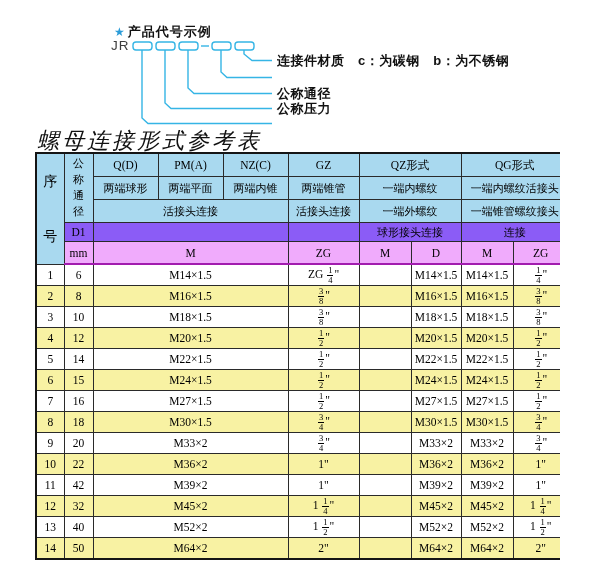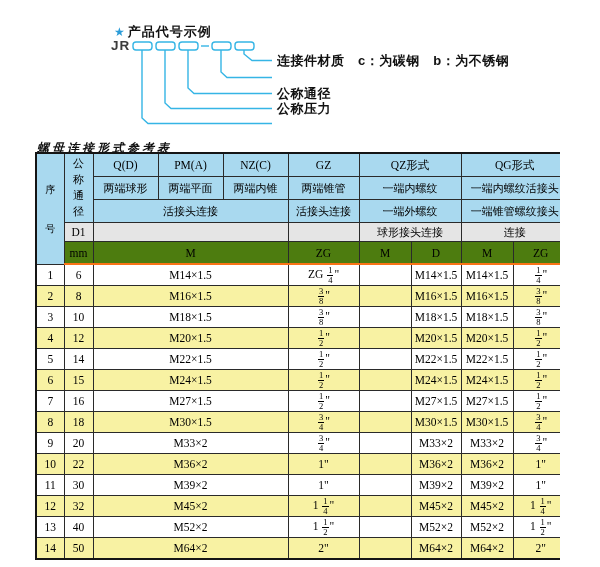--- a/index.html
+++ b/index.html
@@ -4,44 +4,44 @@
 <style>
   html,body{margin:0;padding:0;background:#ffffff;}
   .page{position:relative;width:560px;height:567px;background:#ffffff;overflow:hidden;
         font-family:"Liberation Sans","DejaVu Sans",sans-serif;color:#111;}
 
   
   .diagram{position:absolute;left:0;top:0;width:600px;height:152px;}
   .diag-svg{position:absolute;left:0;top:0;width:600px;height:152px;}
   .diag-title{position:absolute;left:114px;top:23px;font-size:13px;font-weight:bold;letter-spacing:1px;}
   .diag-title .star{color:#2b9cd8;margin-right:2px;font-size:12px;}
-  .jr-prefix{position:absolute;left:111px;top:38px;font-size:13.5px;font-weight:bold;color:#3c3c3c;letter-spacing:1px;}
+  .jr-prefix{position:absolute;left:111px;top:38px;font-size:13.5px;font-weight:normal;color:#3c3c3c;letter-spacing:1px;}
   .callout{position:absolute;left:277px;height:15px;line-height:15px;font-size:13px;font-weight:bold;
            letter-spacing:0.5px;white-space:nowrap;}
   .co-0{top:53px;} .co-1{top:70px;} .co-2{top:86px;} .co-3{top:101px;} .co-4{top:116px;}
 
   
-  .table-title{position:absolute;left:37px;top:140px;font-size:12px;font-weight:bold;font-style:italic;
+  .table-title{position:absolute;left:37px;top:126px;font-size:22px;font-weight:normal;font-style:italic;
                font-family:"Liberation Serif","DejaVu Serif",serif;letter-spacing:3px;}
 
   
   .tbl-wrap{position:absolute;left:35px;top:152px;}
   table.ref{border-collapse:collapse;table-layout:fixed;width:533px;
             font-family:"Liberation Serif","DejaVu Serif",serif;font-size:11.5px;color:#000;}
   table.ref th,table.ref td{border:1px solid #2a2a2a;text-align:center;vertical-align:middle;
             padding:0;overflow:hidden;font-weight:normal;}
   table.ref{border:2px solid #151515;}
   tr.h1 th,tr.h2 th,tr.h3 th{height:22px;background:#a9d9ef;}
-  tr.h4 th{height:18px;background:#e5e5e5;}
-  tr.h5 th{height:21px;background:#4d7c0f;border-bottom:2px solid #f97316;text-align:center;}
+  tr.h4 th{height:18px;background:#8b5cf6;}
+  tr.h5 th{height:21px;background:#f0abfc;border-bottom:2px solid #a21caf;text-align:center;}
   tr.h2 th,tr.h3 th,tr.h4 th{font-family:"Liberation Sans","DejaVu Sans",sans-serif;font-size:11px;}
   tr.h4 th.lat, tr.h5 th{font-family:"Liberation Serif","DejaVu Serif",serif;font-size:11.5px;}
   th.seq-cell{background:#a9d9ef;}
   .seq{width:1.1em;margin:0 auto;word-break:break-all;line-height:3.9em;
-       font-family:"Liberation Sans","DejaVu Sans",sans-serif;font-size:10px;}
+       font-family:"Liberation Sans","DejaVu Sans",sans-serif;font-size:14px;}
   .vtext{width:1.15em;margin:0 auto;word-break:break-all;line-height:1.45;
        font-family:"Liberation Sans","DejaVu Sans",sans-serif;font-size:11px;}
   tbody td{height:20px;background:#ffffff;}
   tbody tr.alt td{background:#f8f2a3;}
   
   .frac{display:inline-flex;flex-direction:column;vertical-align:middle;line-height:1.05;
         font-size:8.5px;text-align:center;margin:0 1px;}
   .fnum{border-bottom:1px solid #000;padding:0 1px;}
   .fden{padding:0 1px;}
 </style>
@@ -285,21 +285,21 @@
             <td>22</td>
             <td colspan="3">M36×2</td>
             <td>1"</td>
             <td></td>
             <td>M36×2</td>
             <td>M36×2</td>
             <td>1"</td>
           </tr>
           <tr>
             <td>11</td>
-            <td>30</td>
+            <td>42</td>
             <td colspan="3">M39×2</td>
             <td>1"</td>
             <td></td>
             <td>M39×2</td>
             <td>M39×2</td>
             <td>1"</td>
           </tr>
           <tr class="alt">
             <td>12</td>
             <td>32</td>

